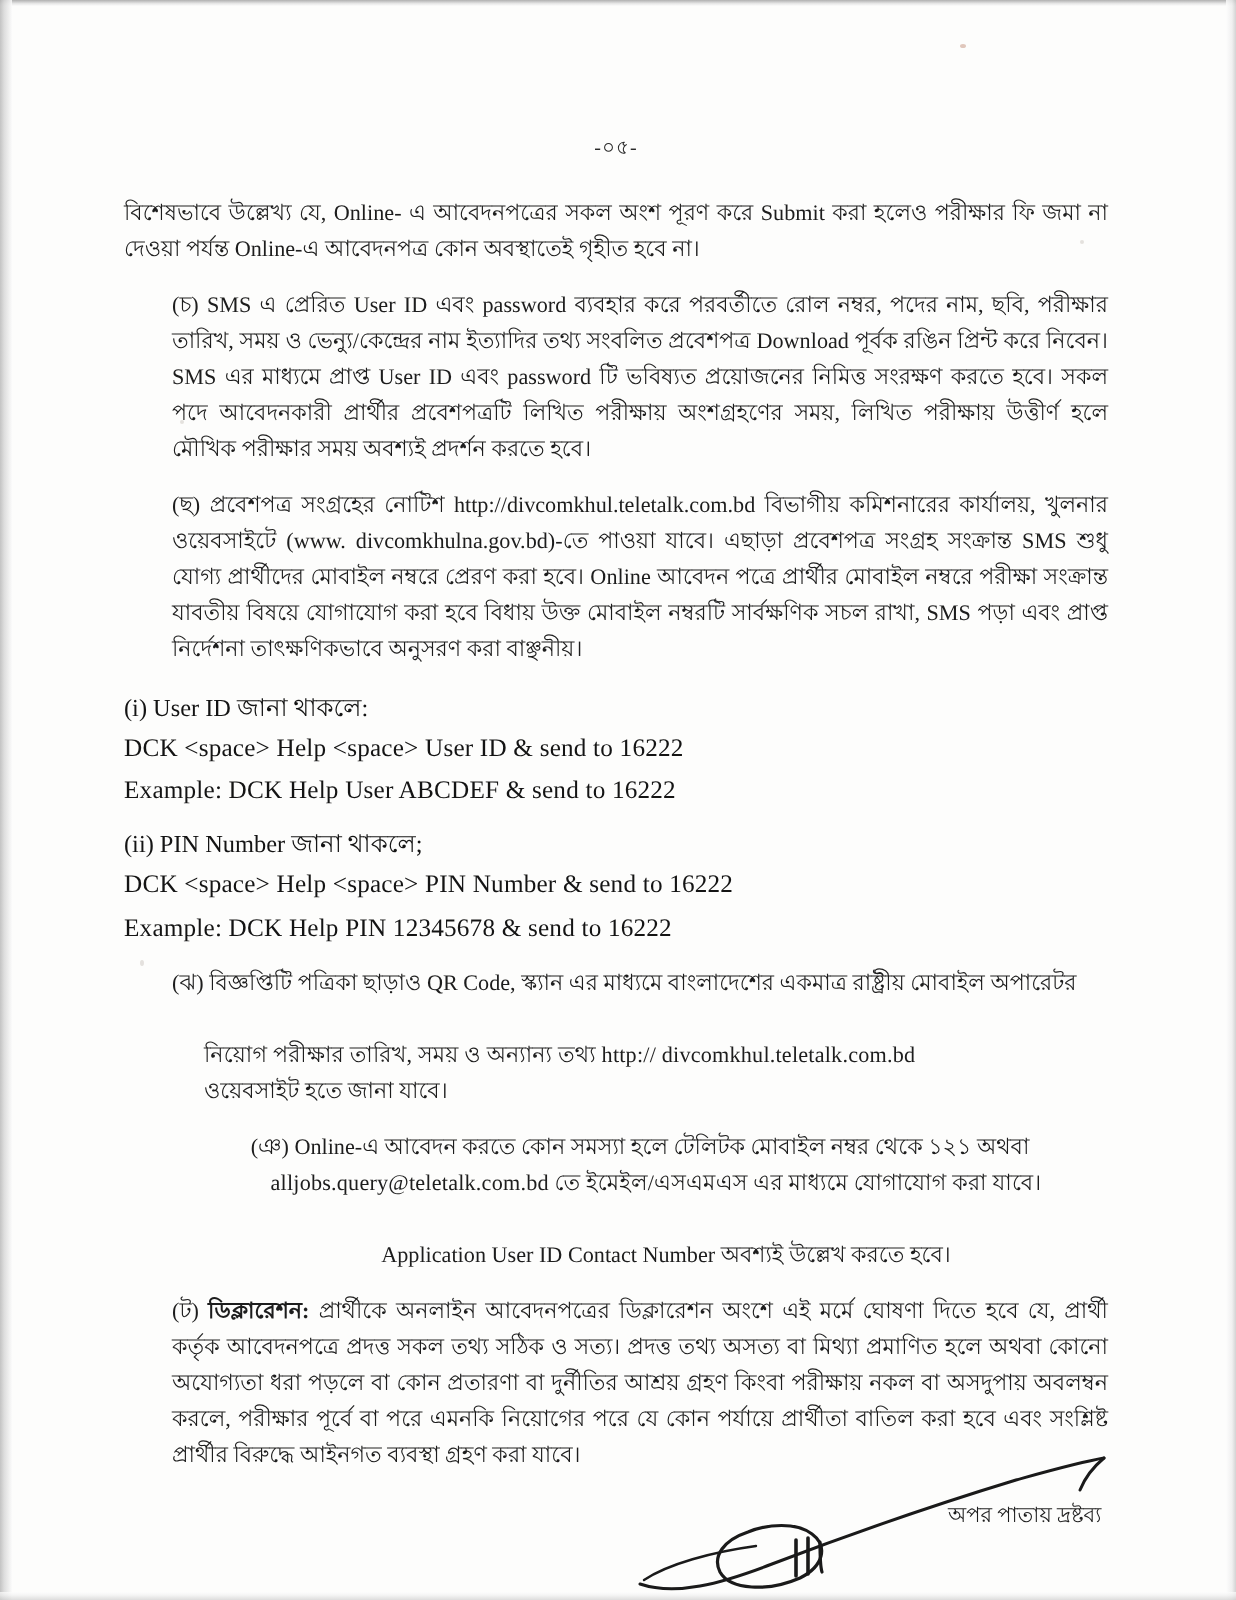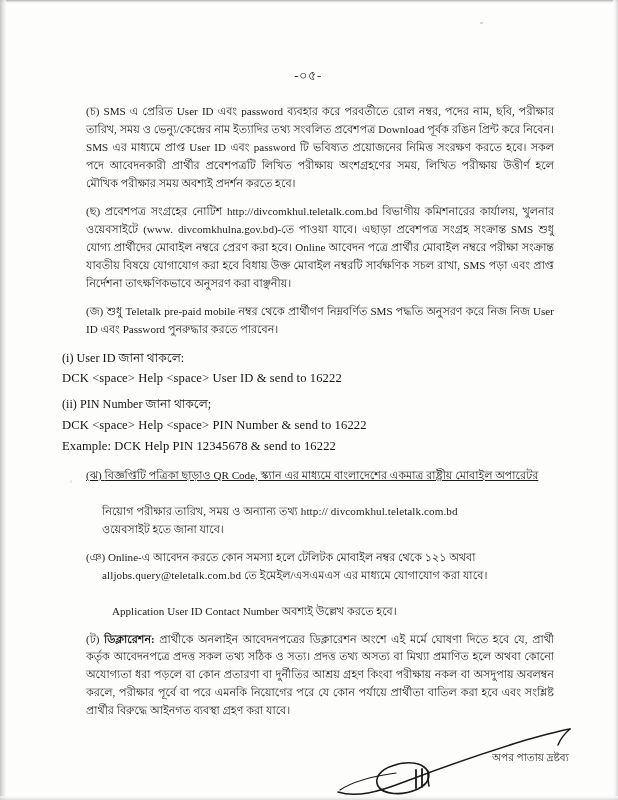--- a/index.html
+++ b/index.html
@@ -50,21 +50,21 @@
 
   .content {
     position: absolute;
     left: 62px;
     top: 66px;
     width: 492px;
   }
 
   .page-number {
     text-align: center;
-    font-size: 13px;
+    font-size: 10px;
     color: #2a2a2a;
     letter-spacing: .5px;
     margin-bottom: 16px;
     font-family: "Liberation Serif", "DejaVu Serif", serif;
   }
 
   .para {
     font-size: 11.1px;
     line-height: 1.62;
     color: #1d1d1d;
@@ -93,21 +93,21 @@
   }
 
   .para.sub {
     padding-left: 24px;
   }
 
   .mono-url { letter-spacing: .1px; }
 
   .sig-area {
     position: absolute;
-    left: 330px;
+    left: 312px;
     top: 726px;
     width: 288px;
     height: 74px;
   }
   .sig-svg { position: absolute; left: 0; top: 0; }
   .sig-note {
     position: absolute;
     left: 162px;
     top: 24px;
     font-size: 10.5px;
@@ -134,56 +134,54 @@
 
   <div class="speck" style="left:90px;  top:210px; width:2px; height:2px;"></div>
   <div class="speck" style="left:70px;  top:480px; width:2px; height:3px;"></div>
   <div class="speck" style="left:540px; top:120px; width:2px; height:2px;"></div>
   <div class="speck" style="left:480px; top:22px;  width:3px; height:2px; background:#c99a86;"></div>
 
   <div class="content">
 
     <div class="page-number">-০৫-</div>
 
+    <p class="para intro">বিশেষভাবে উল্লেখ্য যে, Online- এ আবেদনপত্রের সকল অংশ পূরণ করে Submit করা হলেও পরীক্ষার ফি জমা না দেওয়া পর্যন্ত Online-এ আবেদনপত্র কোন অবস্থাতেই গৃহীত হবে না।</p>
 
     <p class="para indent">
       <span>(চ)</span>
       <span>SMS এ প্রেরিত User ID এবং password ব্যবহার করে পরবর্তীতে রোল নম্বর, পদের নাম, ছবি, পরীক্ষার তারিখ, সময় ও ভেন্যু/কেন্দ্রের নাম ইত্যাদির তথ্য সংবলিত প্রবেশপত্র Download পূর্বক রঙিন প্রিন্ট করে নিবেন। SMS এর মাধ্যমে প্রাপ্ত User ID এবং password টি ভবিষ্যত প্রয়োজনের নিমিত্ত সংরক্ষণ করতে হবে। সকল পদে আবেদনকারী প্রার্থীর প্রবেশপত্রটি লিখিত পরীক্ষায় অংশগ্রহণের সময়, লিখিত পরীক্ষায় উত্তীর্ণ হলে মৌখিক পরীক্ষার সময় অবশ্যই প্রদর্শন করতে হবে।</span>
     </p>
 
     <p class="para indent">
       <span>(ছ)</span>
       <span>প্রবেশপত্র সংগ্রহের নোটিশ http://divcomkhul.teletalk.com.bd বিভাগীয় কমিশনারের কার্যালয়, খুলনার ওয়েবসাইটে (www. divcomkhulna.gov.bd)-তে পাওয়া যাবে। এছাড়া প্রবেশপত্র সংগ্রহ সংক্রান্ত SMS শুধু যোগ্য প্রার্থীদের মোবাইল নম্বরে প্রেরণ করা হবে। Online আবেদন পত্রে প্রার্থীর মোবাইল নম্বরে পরীক্ষা সংক্রান্ত যাবতীয় বিষয়ে যোগাযোগ করা হবে বিধায় উক্ত মোবাইল নম্বরটি সার্বক্ষণিক সচল রাখা, SMS পড়া এবং প্রাপ্ত নির্দেশনা তাৎক্ষণিকভাবে অনুসরণ করা বাঞ্ছনীয়।</span>
     </p>
 
-    <p class="para indent">
-      <span>(জ)</span>
-      <span>শুধু Teletalk pre-paid mobile নম্বর থেকে প্রার্থীগণ নিম্নবর্ণিত SMS পদ্ধতি অনুসরণ করে নিজ নিজ User ID এবং Password পুনরুদ্ধার করতে পারবেন।</span>
-    </p>
 
     <div class="sms-block">
       <div class="line-head">(i) User ID জানা থাকলে:</div>
       <div class="line-cmd">DCK &lt;space&gt;  Help &lt;space&gt; User ID &amp; send to 16222</div>
+      <div class="line-cmd">Example: DCK Help User ABCDEF &amp; send to 16222</div>
     </div>
 
     <div class="sms-block">
       <div class="line-head">(ii) PIN Number জানা থাকলে;</div>
       <div class="line-cmd">DCK &lt;space&gt;  Help &lt;space&gt; PIN Number &amp; send to 16222</div>
       <div class="line-cmd">Example: DCK Help PIN 12345678 &amp; send to 16222</div>
     </div>
 
-    <p class="para sub" style="margin-top:10px; text-align:left;text-decoration:underline;">
+    <p class="para sub" style="margin-top:10px; text-align:left;">
       <span>(ঝ)</span>
       <span>বিজ্ঞপ্তিটি পত্রিকা ছাড়াও QR Code, স্ক্যান এর মাধ্যমে বাংলাদেশের একমাত্র রাষ্ট্রীয় মোবাইল অপারেটর</span><br>
       <br>
       <span class="mono-url" style="margin-left:16px; display:inline-block;">নিয়োগ পরীক্ষার তারিখ, সময় ও অন্যান্য তথ্য http:// divcomkhul.teletalk.com.bd</span><br>
       <span style="margin-left:16px; display:inline-block;">ওয়েবসাইট হতে জানা যাবে।</span>
     </p>
 
-    <p class="para sub" style="margin-top:10px; text-align:left;">
+    <p class="para sub" style="margin-top:10px; text-align:center;">
       <span>(ঞ)</span>
       <span>Online-এ আবেদন করতে কোন সমস্যা হলে টেলিটক মোবাইল নম্বর থেকে ১২১ অথবা</span><br>
       <span class="mono-url" style="margin-left:16px; display:inline-block;">alljobs.query@teletalk.com.bd তে ইমেইল/এসএমএস এর মাধ্যমে যোগাযোগ করা যাবে।</span><br>
       <br>
       <span style="margin-left:26px; display:inline-block;">Application User ID Contact Number অবশ্যই উল্লেখ করতে হবে।</span>
     </p>
 
     <p class="para indent" style="margin-top:10px;">
       <span>(ট)</span>
       <span style="font-weight:bold;">ডিক্লারেশন:</span>

